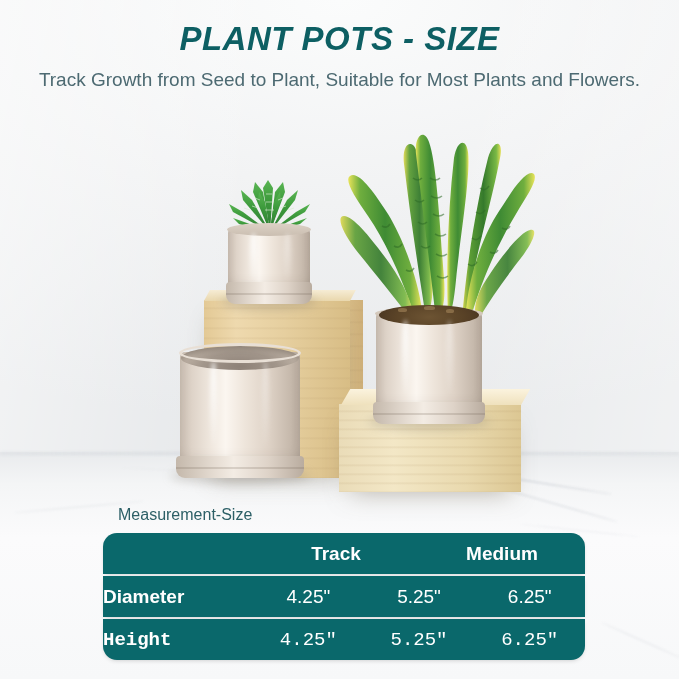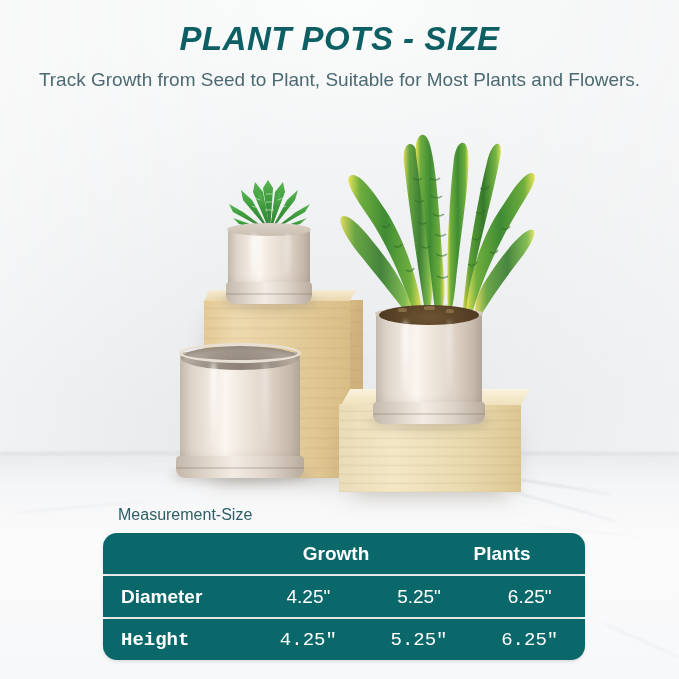--- a/index.html
+++ b/index.html
@@ -243,21 +243,20 @@
   .trow.head   { border-radius: 14px 14px 0 0; }
   .trow.last   { border-radius: 0 0 14px 14px; margin-bottom: 0; font-family: Liberation Mono, monospace; }
   .cell {
     text-align: center;
     font-size: 19px;
     font-weight: bold;
   }
   .cell.label {
     width: 150px;
     text-align: left;
-    padding-left: 18px;
     box-sizing: border-box;
   }
   .cell.val { flex: 1; font-weight: normal; }
   .trow.head .cell.val { font-weight: bold; }
 </style>
 </head>
 <body>
 
 <div id="stage">
 
@@ -415,22 +414,22 @@
   </div>
 
   <div id="headline">PLANT POTS - SIZE</div>
   <div id="subtitle">Track Growth from Seed to Plant, Suitable for Most Plants and Flowers.</div>
 
   <div id="table-label">Measurement-Size</div>
 
   <div id="size-table">
     <div class="trow head">
       <div class="cell label"></div>
-      <div class="cell val">Growth</div>
-      <div class="cell val">Plants</div>
+      <div class="cell val">Track</div>
+      <div class="cell val">Medium</div>
     </div>
     <div class="trow">
       <div class="cell label">Diameter</div>
       <div class="cell val">4.25"</div>
       <div class="cell val">5.25"</div>
       <div class="cell val">6.25"</div>
     </div>
     <div class="trow last">
       <div class="cell label">Height</div>
       <div class="cell val">4.25"</div>

